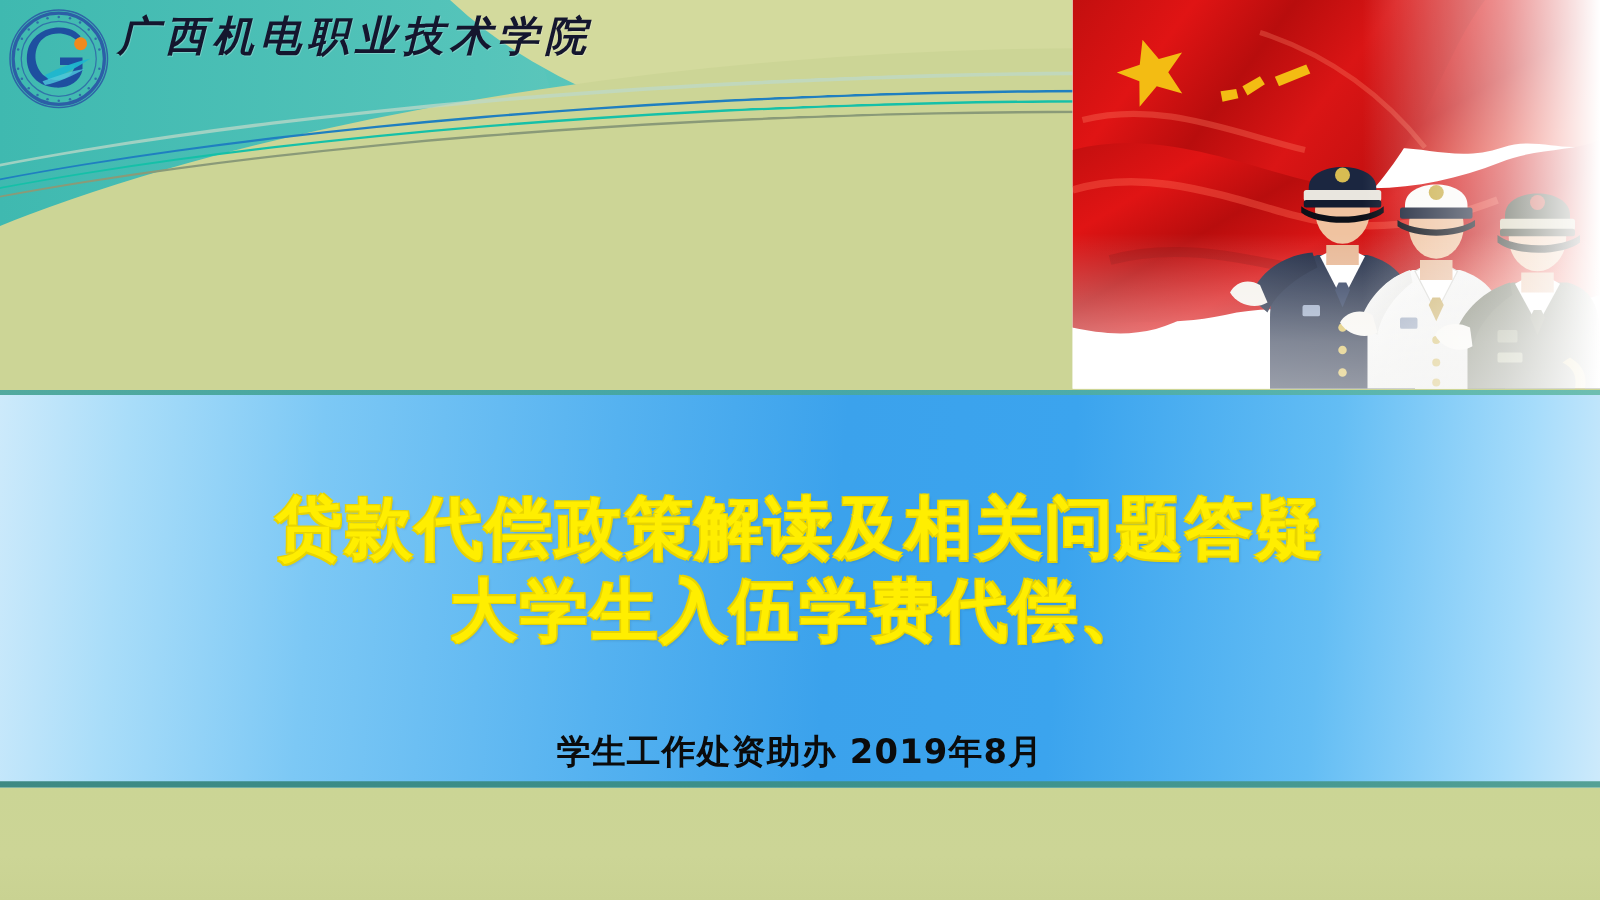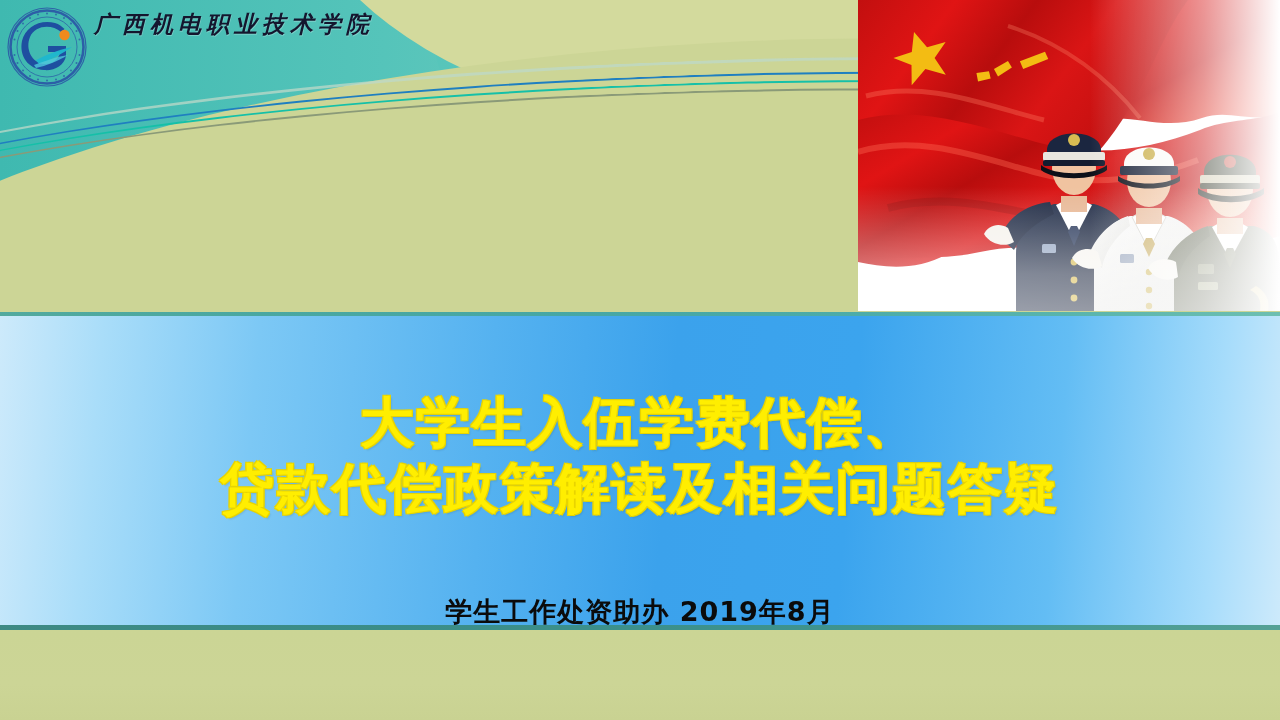--- a/index.html
+++ b/index.html
@@ -129,21 +129,21 @@
     width: 82px;
     height: 82px;
     flex: 0 0 auto;
   }
   .brand-text {
     margin-left: 6px;
     padding-top: 6px;
   }
   .brand-cn {
     font-family: "DejaVu Serif", "Liberation Serif", serif;
-    font-size: 23px;
+    font-size: 33px;
     font-weight: 700;
     font-style: italic;
     letter-spacing: 5px;
     color: #14162e;
     line-height: 1.05;
     white-space: nowrap;
     text-shadow: 0.5px 0.5px 0 rgba(255,255,255,.25);
   }
   .brand-en {
     font-family: "Liberation Serif", "DejaVu Serif", serif;
@@ -221,21 +221,21 @@
       -1.2px -1.2px 0 #e8d400,
        1.2px -1.2px 0 #e8d400,
       -1.2px  1.2px 0 #e8d400,
        1.2px  1.2px 0 #e8d400,
        2px 2px 2px rgba(0,0,0,.10);
     white-space: nowrap;
   }
   .subtitle {
     position: absolute;
     left: 0; right: 0;
-    top: 282px;
+    top: 271px;
     text-align: center;
     font-family: "DejaVu Sans", "Liberation Sans", sans-serif;
     font-size: 27px;
     font-weight: 700;
     color: #0b0b0b;
     letter-spacing: 1px;
     white-space: nowrap;
   }
 
   
@@ -437,21 +437,21 @@
         <path d="M398 286 C408 292 412 300 410 311 L402 311 C404 300 400 294 392 290 Z" fill="#c9ad45"></path>
       </g>
 
       <rect x="0" y="0" width="422" height="311" fill="url(#fadeRight)"></rect>
       <rect x="0" y="0" width="422" height="311" fill="url(#fadeBottom)" opacity=".55"></rect>
     </svg>
   </div>
 
   <div class="blue-band">
     <div class="title-block">
+      <div class="title-line">贷款代偿政策解读及相关问题答疑</div>
       <div class="title-line">大学生入伍学费代偿、</div>
-      <div class="title-line">贷款代偿政策解读及相关问题答疑</div>
     </div>
     <div class="subtitle">学生工作处资助办  2019年8月</div>
   </div>
 
   <div class="bottom-band"></div>
 
 </div>
 
 </body></html>

